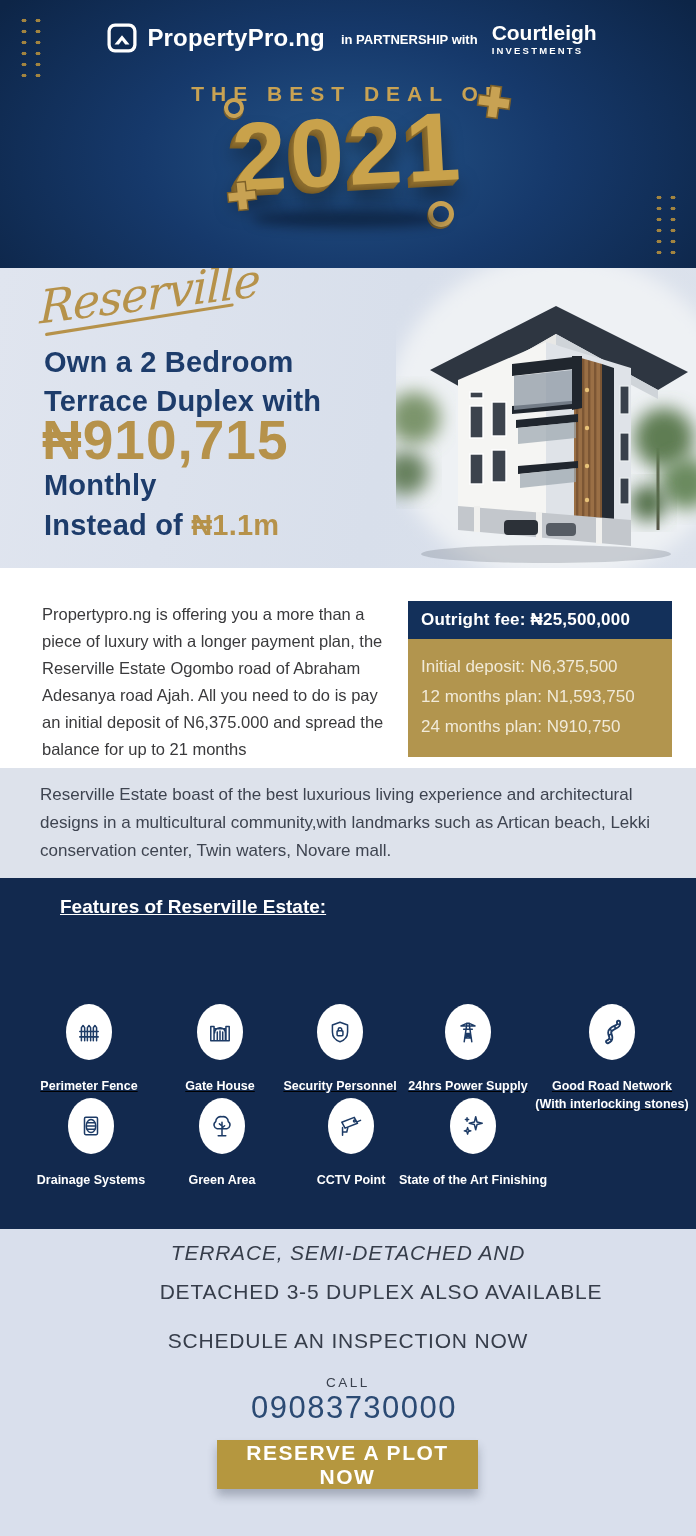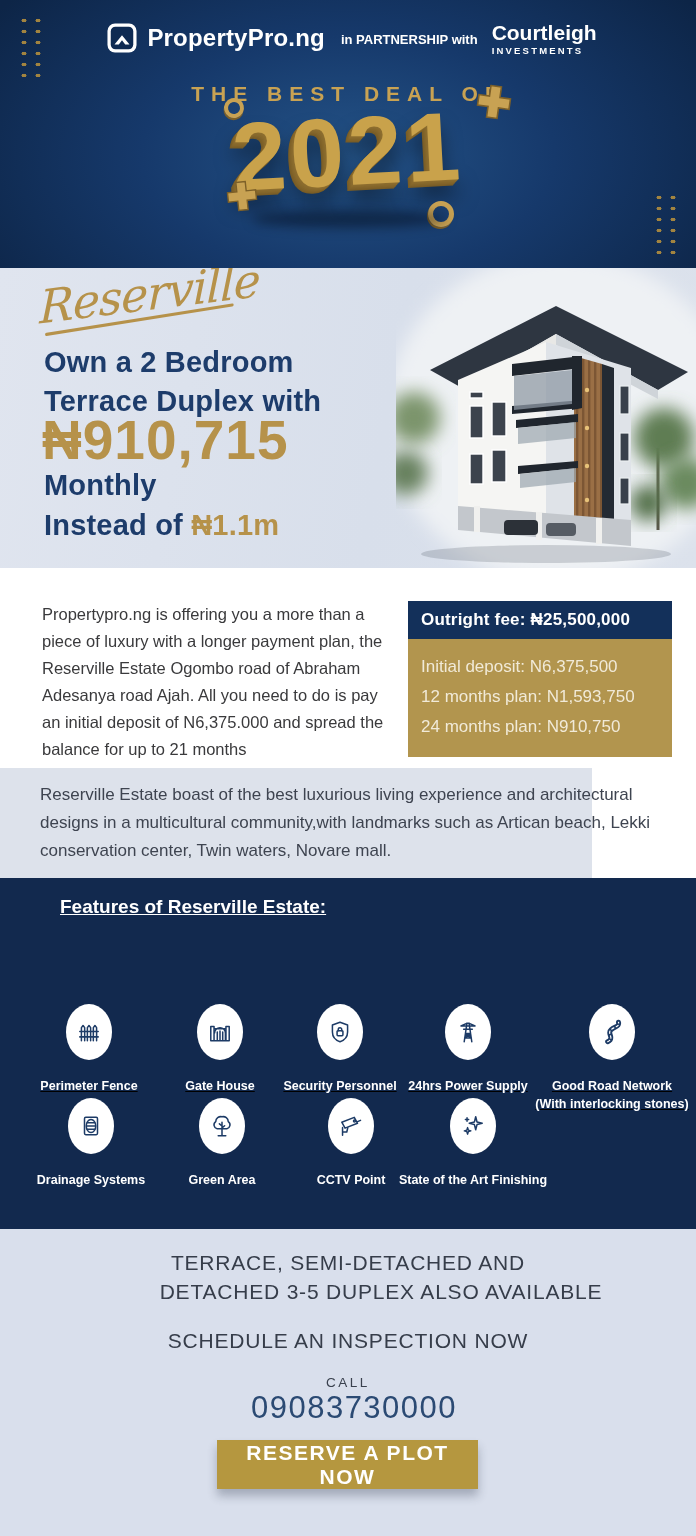--- a/index.html
+++ b/index.html
@@ -55,38 +55,38 @@
   
   .offer{position:relative;width:696px;height:200px;background:#ffffff;}
   .offer-text{position:absolute;left:42px;top:33px;width:356px;font-size:16.5px;line-height:27px;color:#3a3a3c;}
   .price-box{position:absolute;left:408px;top:25px;width:264px;}
   .price-box-header{background:#13305a;color:#ffffff;font-size:17px;font-weight:bold;
     padding:9px 13px;letter-spacing:0.2px;margin-top:8px;}
   .price-box-body{background:#b2954e;padding:13px 13px 15px 13px;}
   .plan-line{color:#f1ead8;font-size:17px;line-height:30px;}
 
   
-  .about{position:relative;width:592px;height:110px;background:#dde2eb;}
+  .about{position:relative;width:696px;height:110px;background:#dde2eb;}
   .about-text{position:absolute;left:40px;top:13px;width:632px;font-size:17px;line-height:28px;color:#3e4450;}
 
   
   .features{position:relative;width:696px;height:351px;background:#12294e;}
   .features-heading{position:absolute;left:60px;top:18px;color:#ffffff;font-size:19px;font-weight:bold;text-decoration:underline;}
   .feat{position:absolute;width:150px;text-align:center;}
   .feat.wide{width:164px;}
   .oval{width:46px;height:56px;background:#ffffff;border-radius:50%;margin:0 auto;
     display:flex;align-items:center;justify-content:center;}
   .oval svg{stroke:#1d3b66;fill:none;stroke-width:1.4;stroke-linecap:round;stroke-linejoin:round;}
   .feat-label{margin-top:17px;color:#ffffff;font-size:12.5px;font-weight:bold;line-height:1.45;}
   .row1{top:126px;text-decoration:underline;} .row2{top:220px;}
 
   
   .cta{position:relative;width:696px;height:307px;background:#d9dfec;text-align:center;}
   .avail{position:absolute;left:0;width:100%;color:#363d4a;font-size:21px;letter-spacing:0.8px;}
-  .avail1{top:22px;} .avail2{top:51px;padding-left:33px;}
+  .avail1{top:12px;font-style:italic;} .avail2{top:51px;padding-left:33px;}
   .schedule{position:absolute;left:0;top:100px;width:100%;color:#363d4a;font-size:21px;letter-spacing:0.8px;}
   .call{position:absolute;left:0;top:146px;width:100%;color:#3a414e;font-size:13.5px;letter-spacing:2.5px;}
   .phone{position:absolute;left:6px;top:161px;width:100%;color:#2b4a73;font-size:31px;letter-spacing:1.5px;}
   .reserve-btn{position:absolute;left:217px;top:211px;width:261px;height:49px;background:#b5973f;border:none;
     color:#ffffff;font-family:inherit;font-size:21px;font-weight:bold;letter-spacing:1.5px;
     display:flex;align-items:center;justify-content:center;cursor:pointer;
     box-shadow:0 7px 9px rgba(40,50,70,0.3);}
 </style>
 </head>
 <body>

